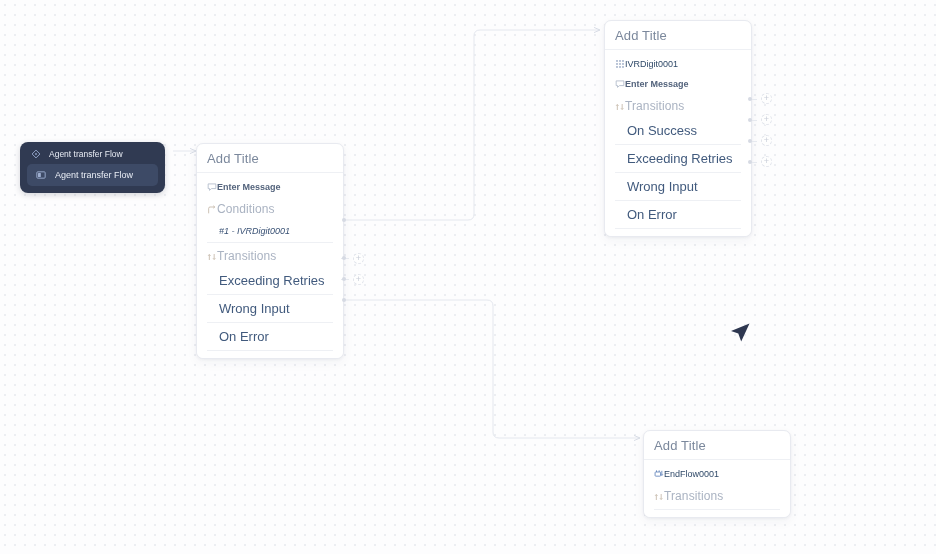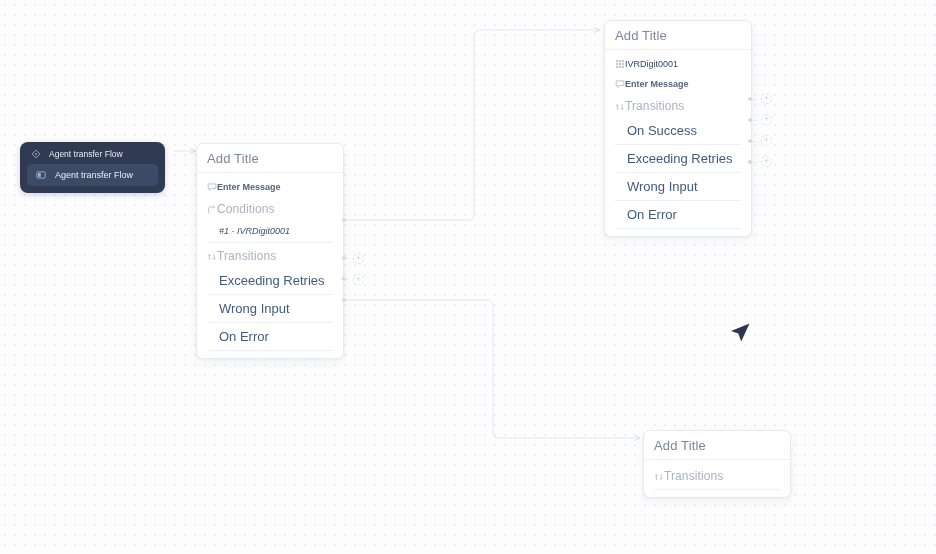--- a/index.html
+++ b/index.html
@@ -301,20 +301,29 @@
   <div class="plus" style="left:761px; top:135px;">+</div>
 
   <div class="stub" style="left:749px; top:162px; width:8px;"></div>
   <div class="port" style="left:748px; top:160px;"></div>
   <div class="plus" style="left:761px; top:156px;">+</div>
 
   <div class="node" style="left:643px; top:430px; width:148px;">
     <div class="node-header">Add Title</div>
     <div class="node-body">
 
+      <div class="row ref">
+        <span class="ico">
+          <svg viewBox="0 0 12 12" width="10" height="10">
+            <rect x="1.3" y="3.6" width="6.6" height="5" rx="0.8" fill="none" stroke="#5c7fb8" stroke-width="1"></rect>
+            <path d="M3 3.6 L3 1.6 M6.2 3.6 L6.2 1.6 M9.4 2.2 L9.4 7.4 M8.2 6.4 L9.4 7.8 L10.6 6.4" fill="none" stroke="#5c7fb8" stroke-width="1"></path>
+          </svg>
+        </span>
+        <span>EndFlow0001</span>
+      </div>
 
       <div class="row muted">
         <span class="ico">
           <svg viewBox="0 0 12 12" width="10" height="10">
             <path d="M2.8 9.6 L2.8 3.2 M1.4 4.5 L2.8 3 L4.2 4.5" fill="none" stroke="#c3b6a6" stroke-width="1"></path>
             <path d="M8.6 2.4 L8.6 8.8 M7.2 7.5 L8.6 9 L10 7.5" fill="none" stroke="#c3b6a6" stroke-width="1"></path>
           </svg>
         </span>
         <span>Transitions</span>
       </div>

